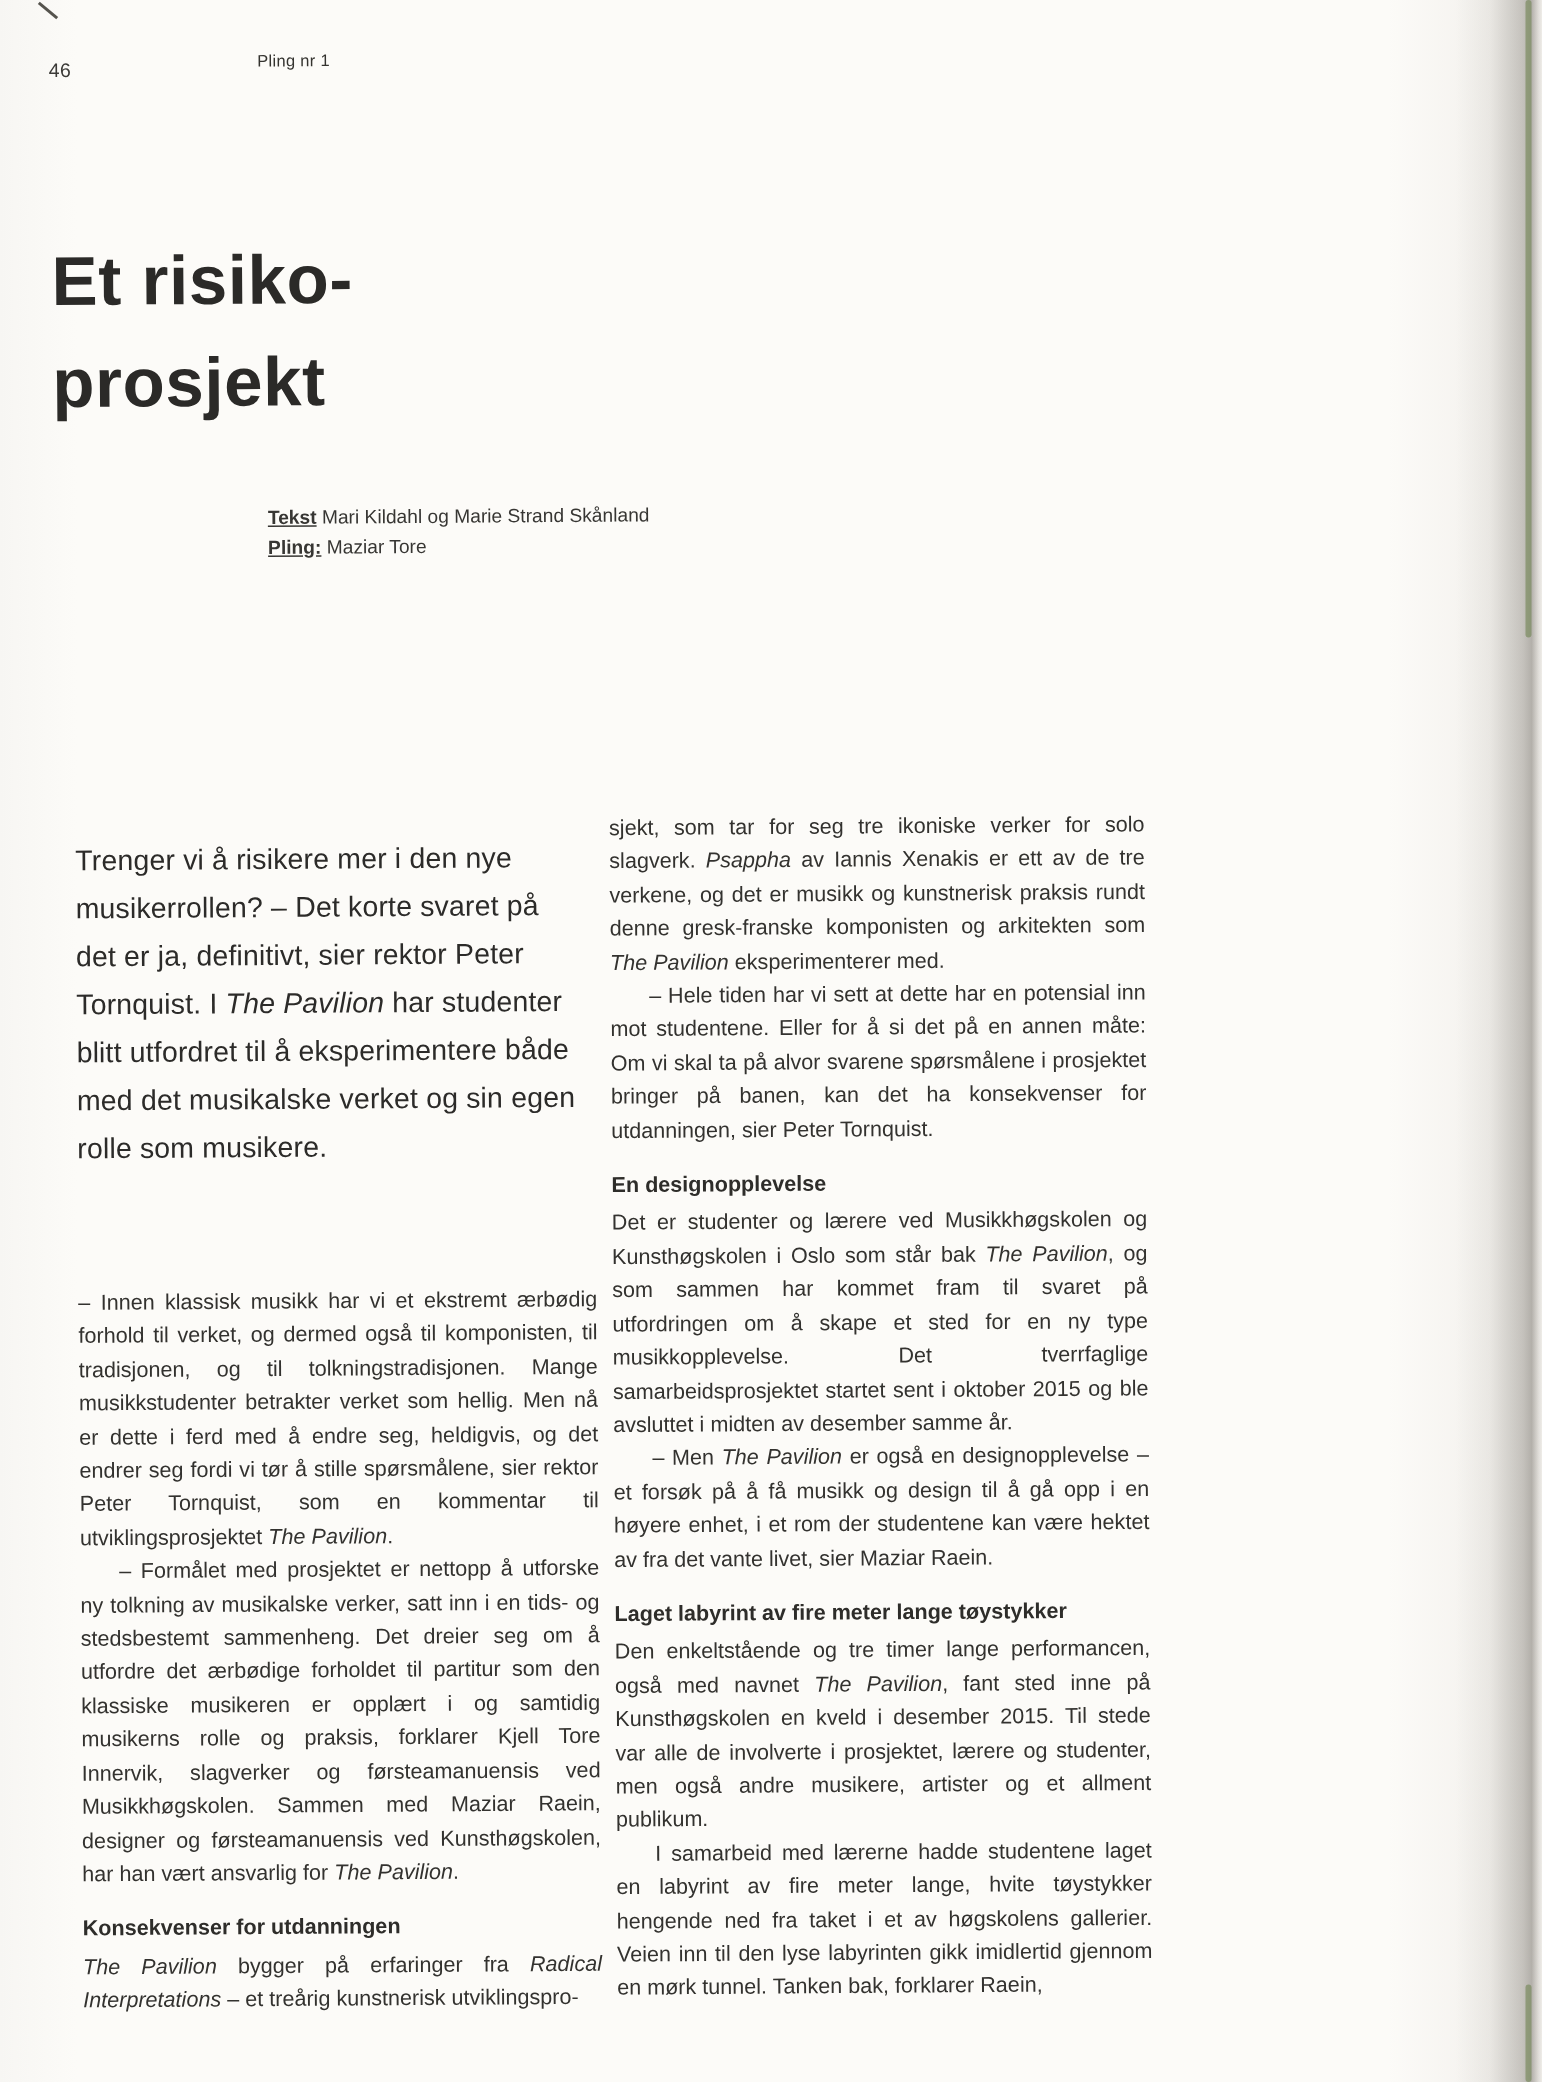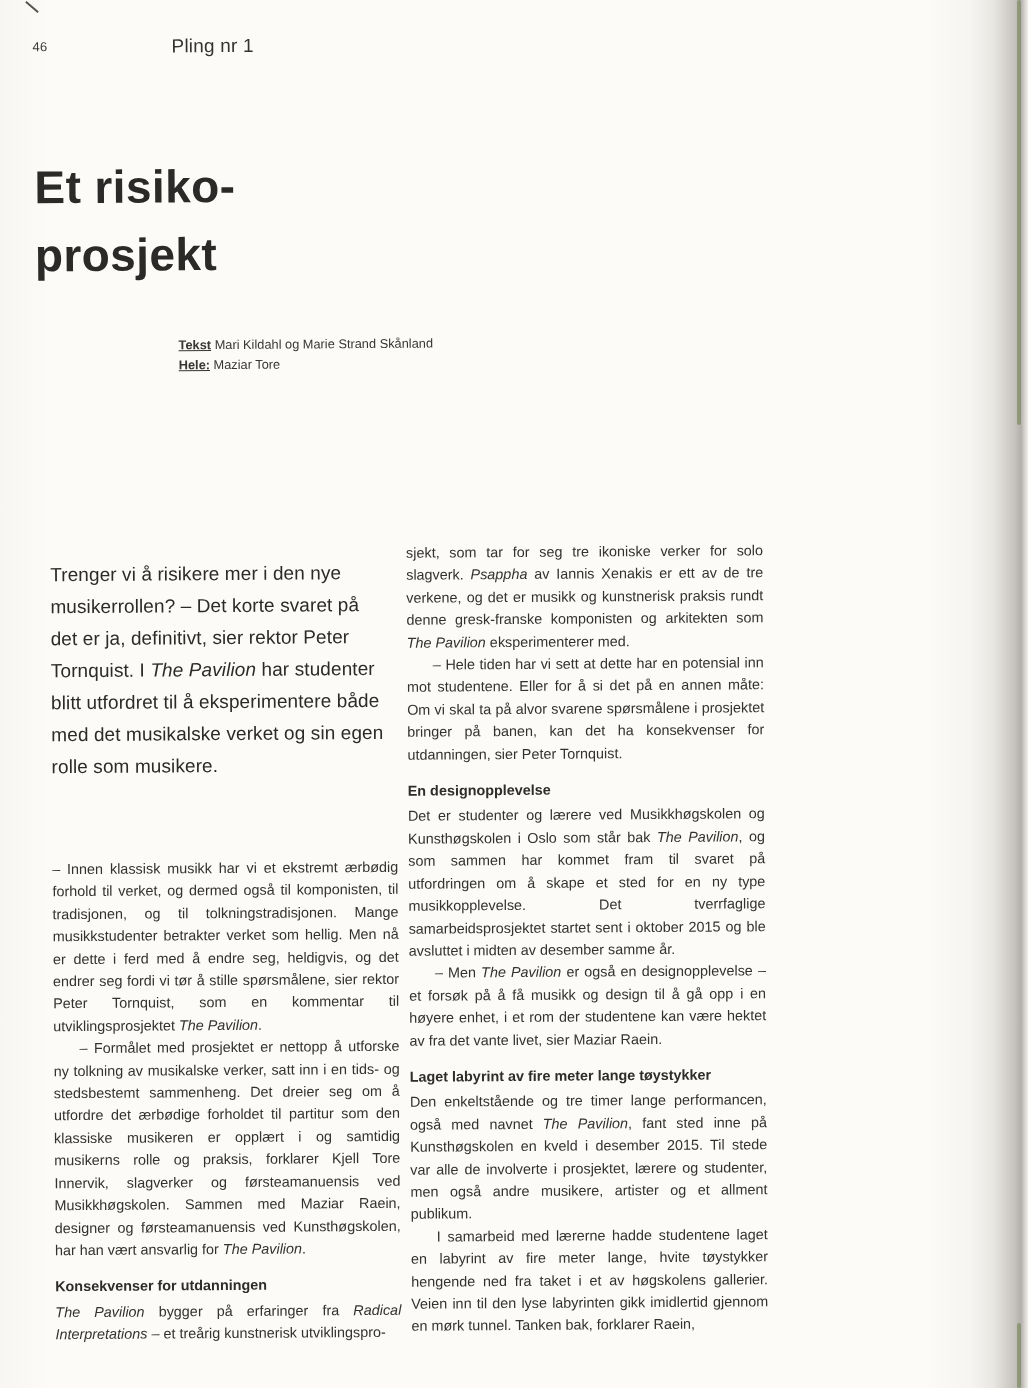--- a/index.html
+++ b/index.html
@@ -21,21 +21,21 @@
     inset: 0;
     transform: rotate(-0.4deg);
     transform-origin: 50% 50%;
   }
   .page-number {
     position: absolute; left: 37px; top: 36px;
     font-size: 13px; color: #3c3b38; letter-spacing: 0.3px;
   }
   .magazine-title {
     position: absolute; left: 176px; top: 33px;
-    font-size: 19px; color: #34332f; letter-spacing: 0.2px;
+    font-size: 11px; color: #34332f; letter-spacing: 0.2px;
   }
   .article-title {
     position: absolute; left: 38px; top: 150px;
     font-size: 46px; font-weight: 700; line-height: 68px;
     color: #2b2a28; letter-spacing: 0.4px;
   }
   .article-title span { display: block; }
   .byline {
     position: absolute; left: 181px; top: 333px;
     font-size: 12.8px; line-height: 19.5px; color: #373633;
@@ -98,21 +98,21 @@
       <span>Et risiko-</span>
       <span>prosjekt</span>
     </h1>
 
     <div class="byline">
       <div>
         <strong>Tekst</strong>
         <span>Mari Kildahl og Marie Strand Skånland</span>
       </div>
       <div>
-        <strong>Hele:</strong>
+        <strong>Pling:</strong>
         <span>Maziar Tore</span>
       </div>
     </div>
 
     <p class="lede"><span>Trenger vi å risikere mer i den nye musikerrollen? – Det korte svaret på det er ja, definitivt, sier rektor Peter Tornquist. I </span><em>The Pavilion</em><span> har studenter blitt utfordret til å eksperimentere både med det musikalske verket og sin egen rolle som musikere.</span></p>
 
     <div class="col-body col-left-body">
       <p><span>– Innen klassisk musikk har vi et ekstremt ærbødig forhold til verket, og dermed også til komponisten, til tradisjonen, og til tolkningstradisjonen. Mange musikkstudenter betrakter verket som hellig. Men nå er dette i ferd med å endre seg, heldigvis, og det endrer seg fordi vi tør å stille spørsmålene, sier rektor Peter Tornquist, som en kommentar til utviklingsprosjektet </span><em>The Pavilion</em><span>.</span></p>
       <p class="indent"><span>– Formålet med prosjektet er nettopp å utforske ny tolkning av musikalske verker, satt inn i en tids- og stedsbestemt sammenheng. Det dreier seg om å utfordre det ærbødige forholdet til partitur som den klassiske musikeren er opplært i og samtidig musikerns rolle og praksis, forklarer Kjell Tore Innervik, slagverker og førsteamanuensis ved Musikkhøgskolen. Sammen med Maziar Raein, designer og førsteamanuensis ved Kunsthøgskolen, har han vært ansvarlig for </span><em>The Pavilion</em><span>.</span></p>
       <h3>Konsekvenser for utdanningen</h3>

